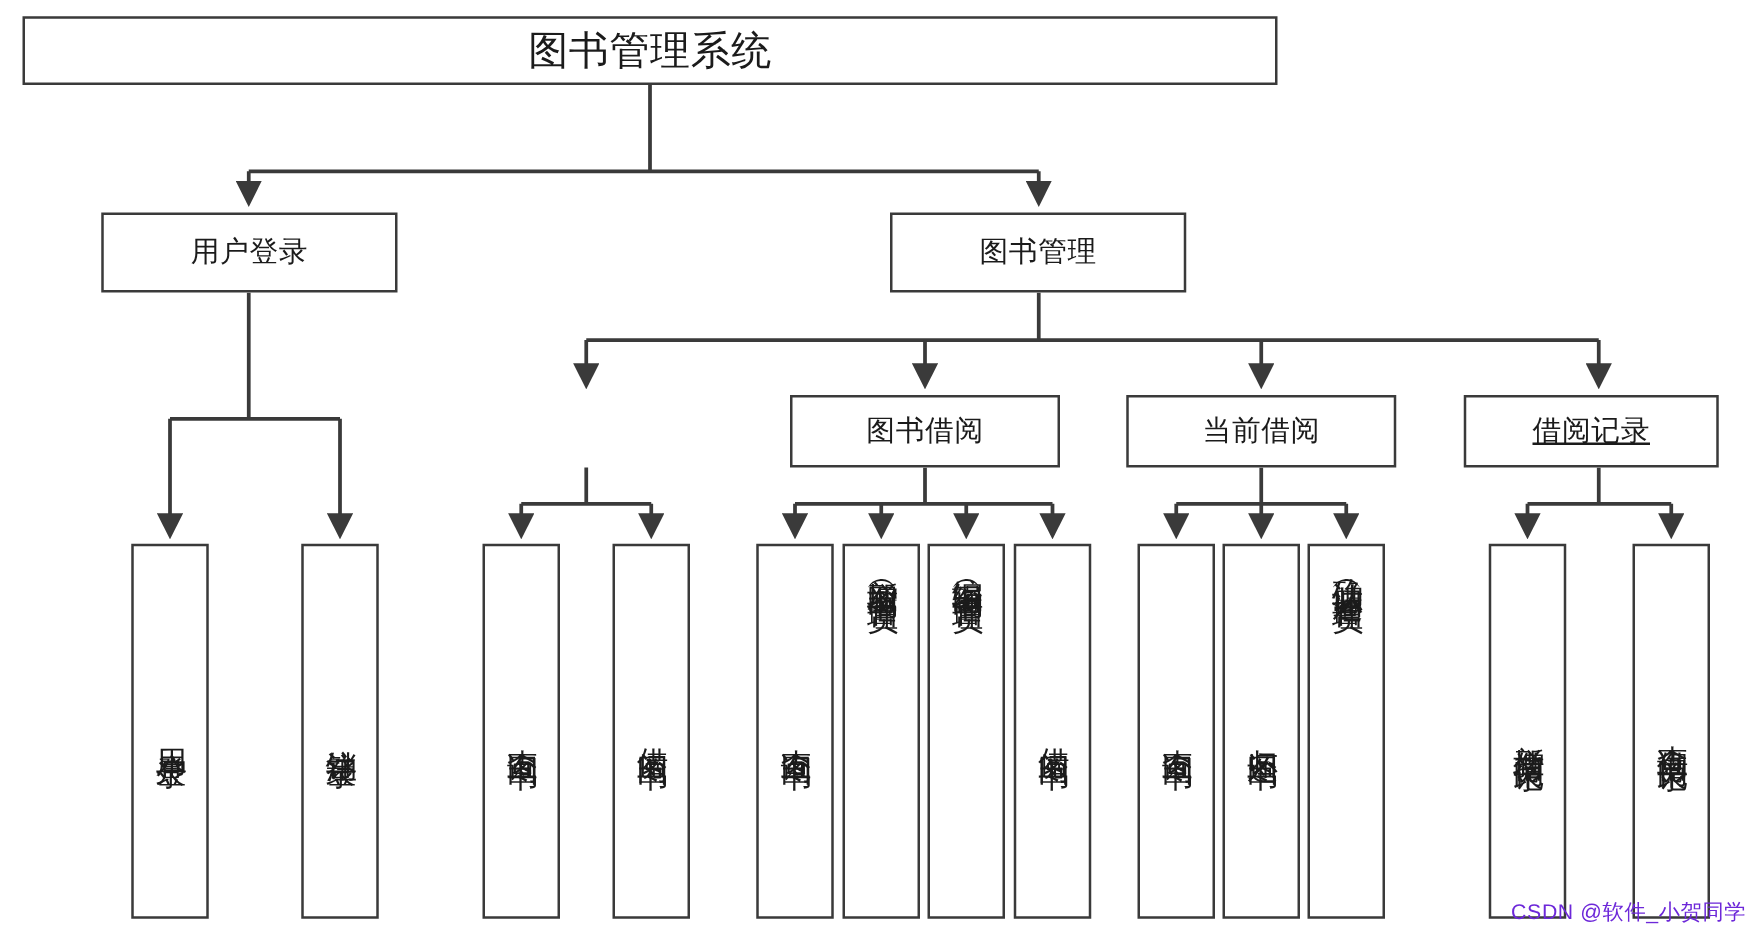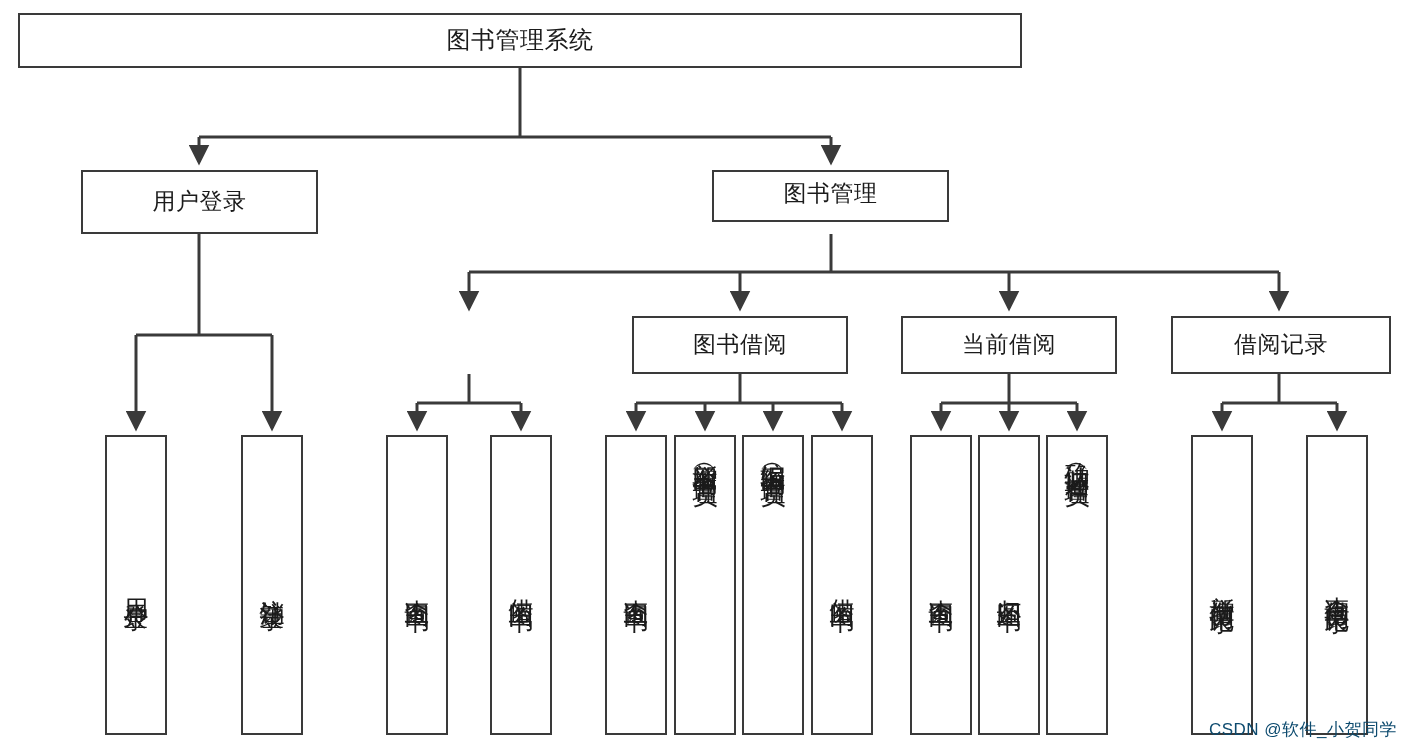--- a/index.html
+++ b/index.html
@@ -42,21 +42,21 @@
     text-align: center;
     line-height: 1.12;
     white-space: nowrap;
   }
   
   .node.horiz .lbl {
     font-size: 23px;
     letter-spacing: 0.5px;
   }
   .node.root .lbl {
-    font-size: 24px;
+    font-size: 32px;
   }
   
   .node.vert {
     align-items: flex-start;
     padding-top: 6px;
   }
   .node.vert .lbl {
     writing-mode: vertical-rl;
     text-orientation: upright;
     font-size: 25px;
@@ -67,21 +67,21 @@
   }
   .node.vert.mid {
     align-items: center;
     padding-top: 0;
   }
   .watermark {
     position: absolute;
     right: 8px;
     bottom: 6px;
     font-size: 17px;
-    color: #0c4a6e;
+    color: #6d28d9;
     letter-spacing: 0.5px;
     z-index: 5;
     white-space: nowrap;
   }
 </style>
 </head>
 <body>
 
 <div id="canvas">
 
@@ -135,31 +135,31 @@
     </g>
   </svg>
 
   <div class="node horiz root" style="left:18px; top:13px; width:1004px; height:55px;">
     <span class="lbl">图书管理系统</span>
   </div>
 
   <div class="node horiz" style="left:81px; top:170px; width:237px; height:64px;">
     <span class="lbl">用户登录</span>
   </div>
-  <div class="node horiz" style="left:712px; top:170px; width:237px; height:52px;font-family:Liberation Mono, monospace;">
+  <div class="node horiz" style="left:712px; top:170px; width:237px; height:64px;">
     <span class="lbl">图书管理</span>
   </div>
 
   <div class="node horiz" style="left:901px; top:316px; width:216px; height:58px;">
     <span class="lbl">当前借阅</span>
   </div>
   <div class="node horiz" style="left:632px; top:316px; width:216px; height:58px;">
     <span class="lbl">图书借阅</span>
   </div>
-  <div class="node horiz" style="left:1171px; top:316px; width:220px; height:58px;">
+  <div class="node horiz" style="left:1171px; top:316px; width:204px; height:58px;text-decoration:underline;">
     <span class="lbl">借阅记录</span>
   </div>
 
   <div class="node vert mid" style="left:105px; top:435px; width:62px; height:300px;">
     <span class="lbl">用户登录</span>
   </div>
   <div class="node vert mid" style="left:241px; top:435px; width:62px; height:300px;">
     <span class="lbl">注销登录</span>
   </div>
 

